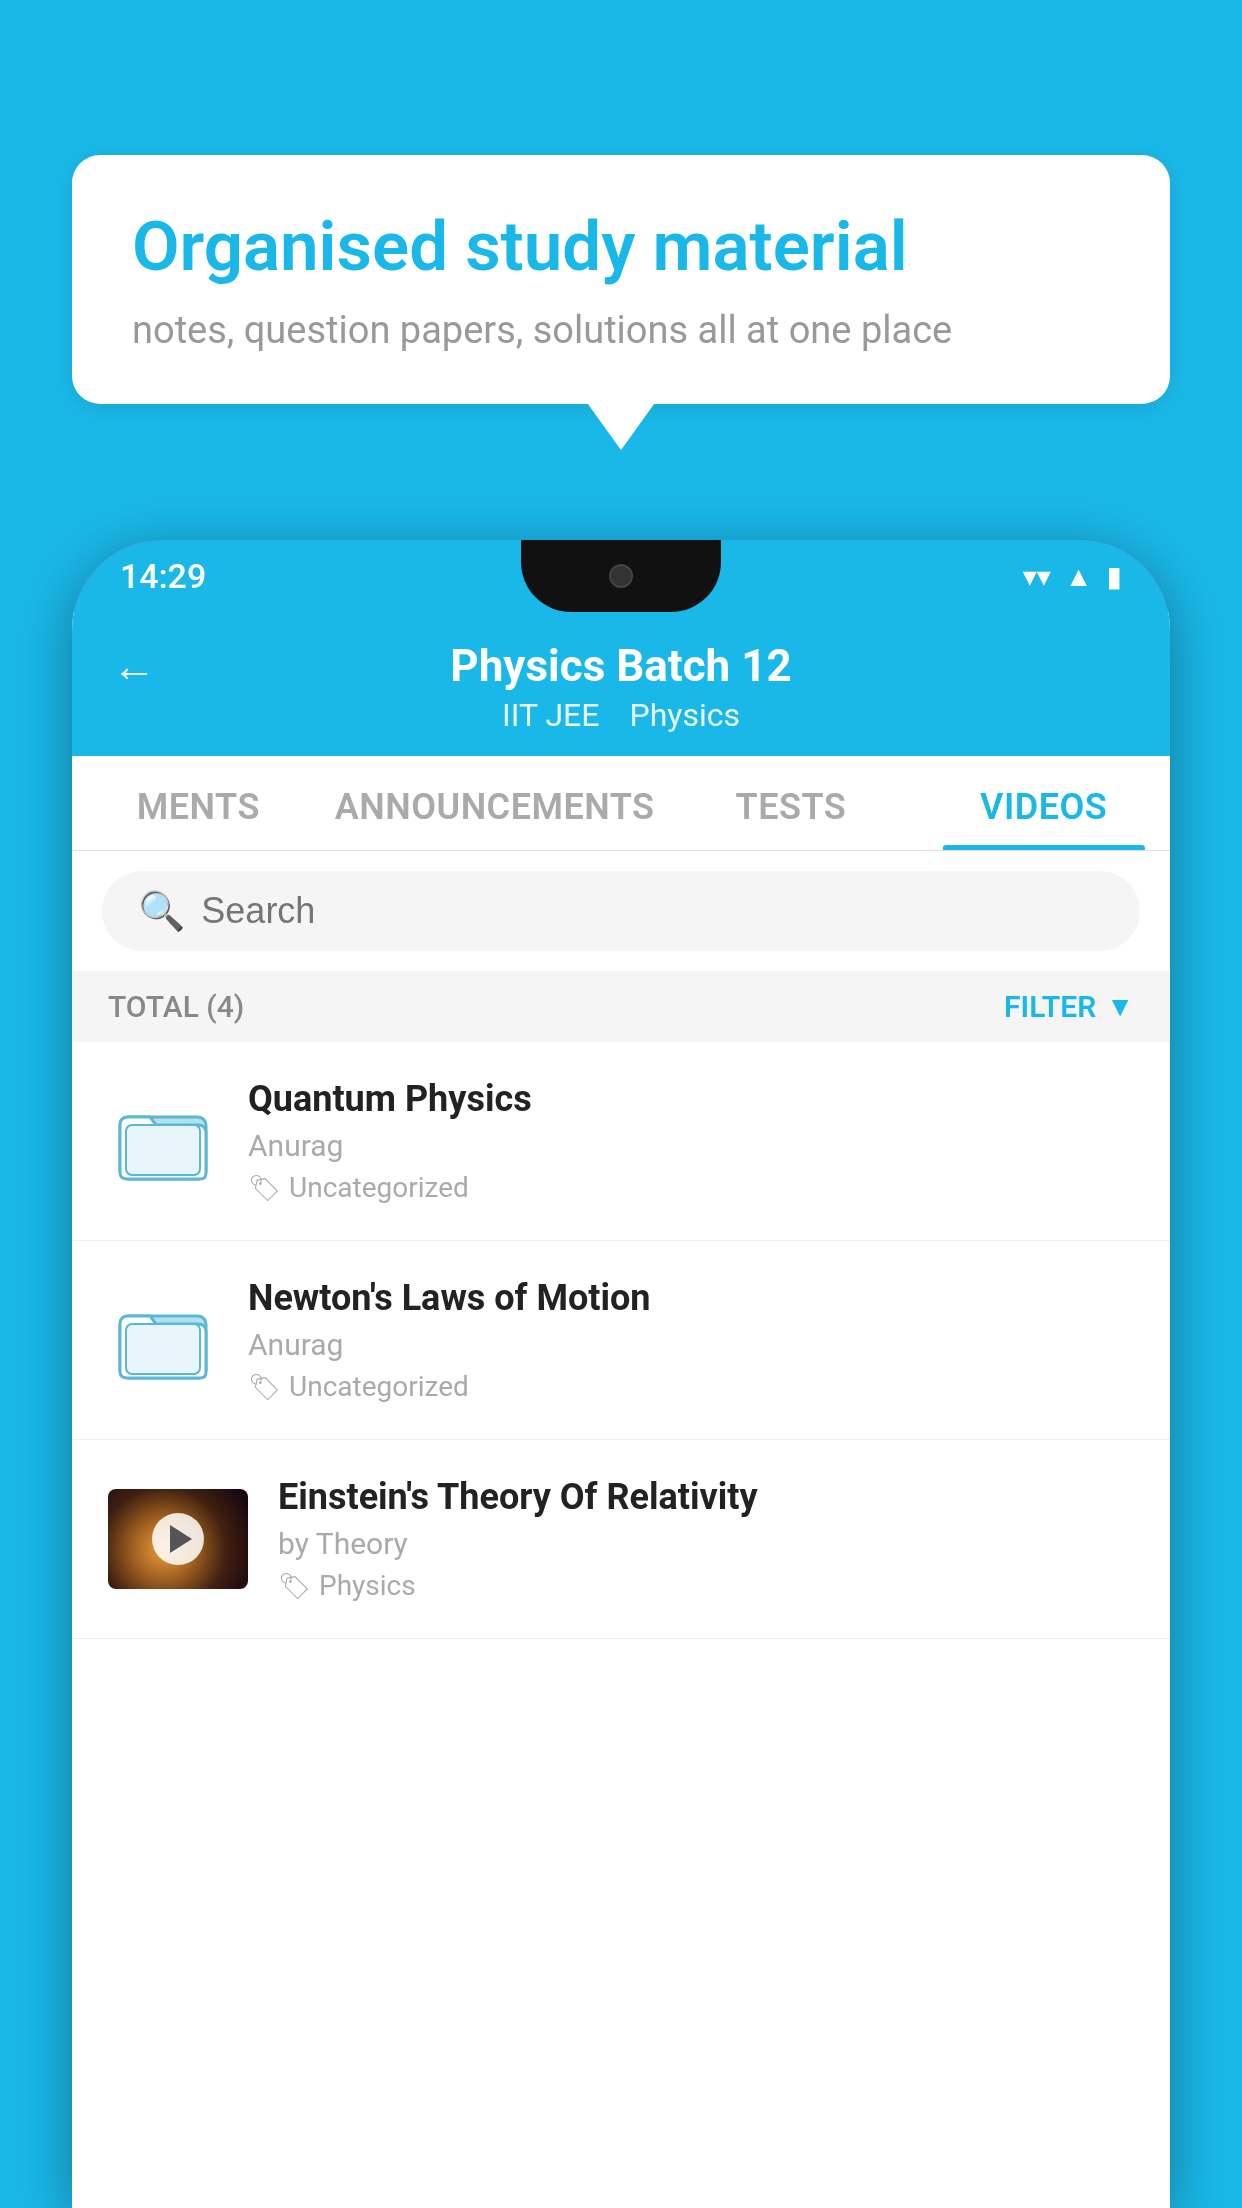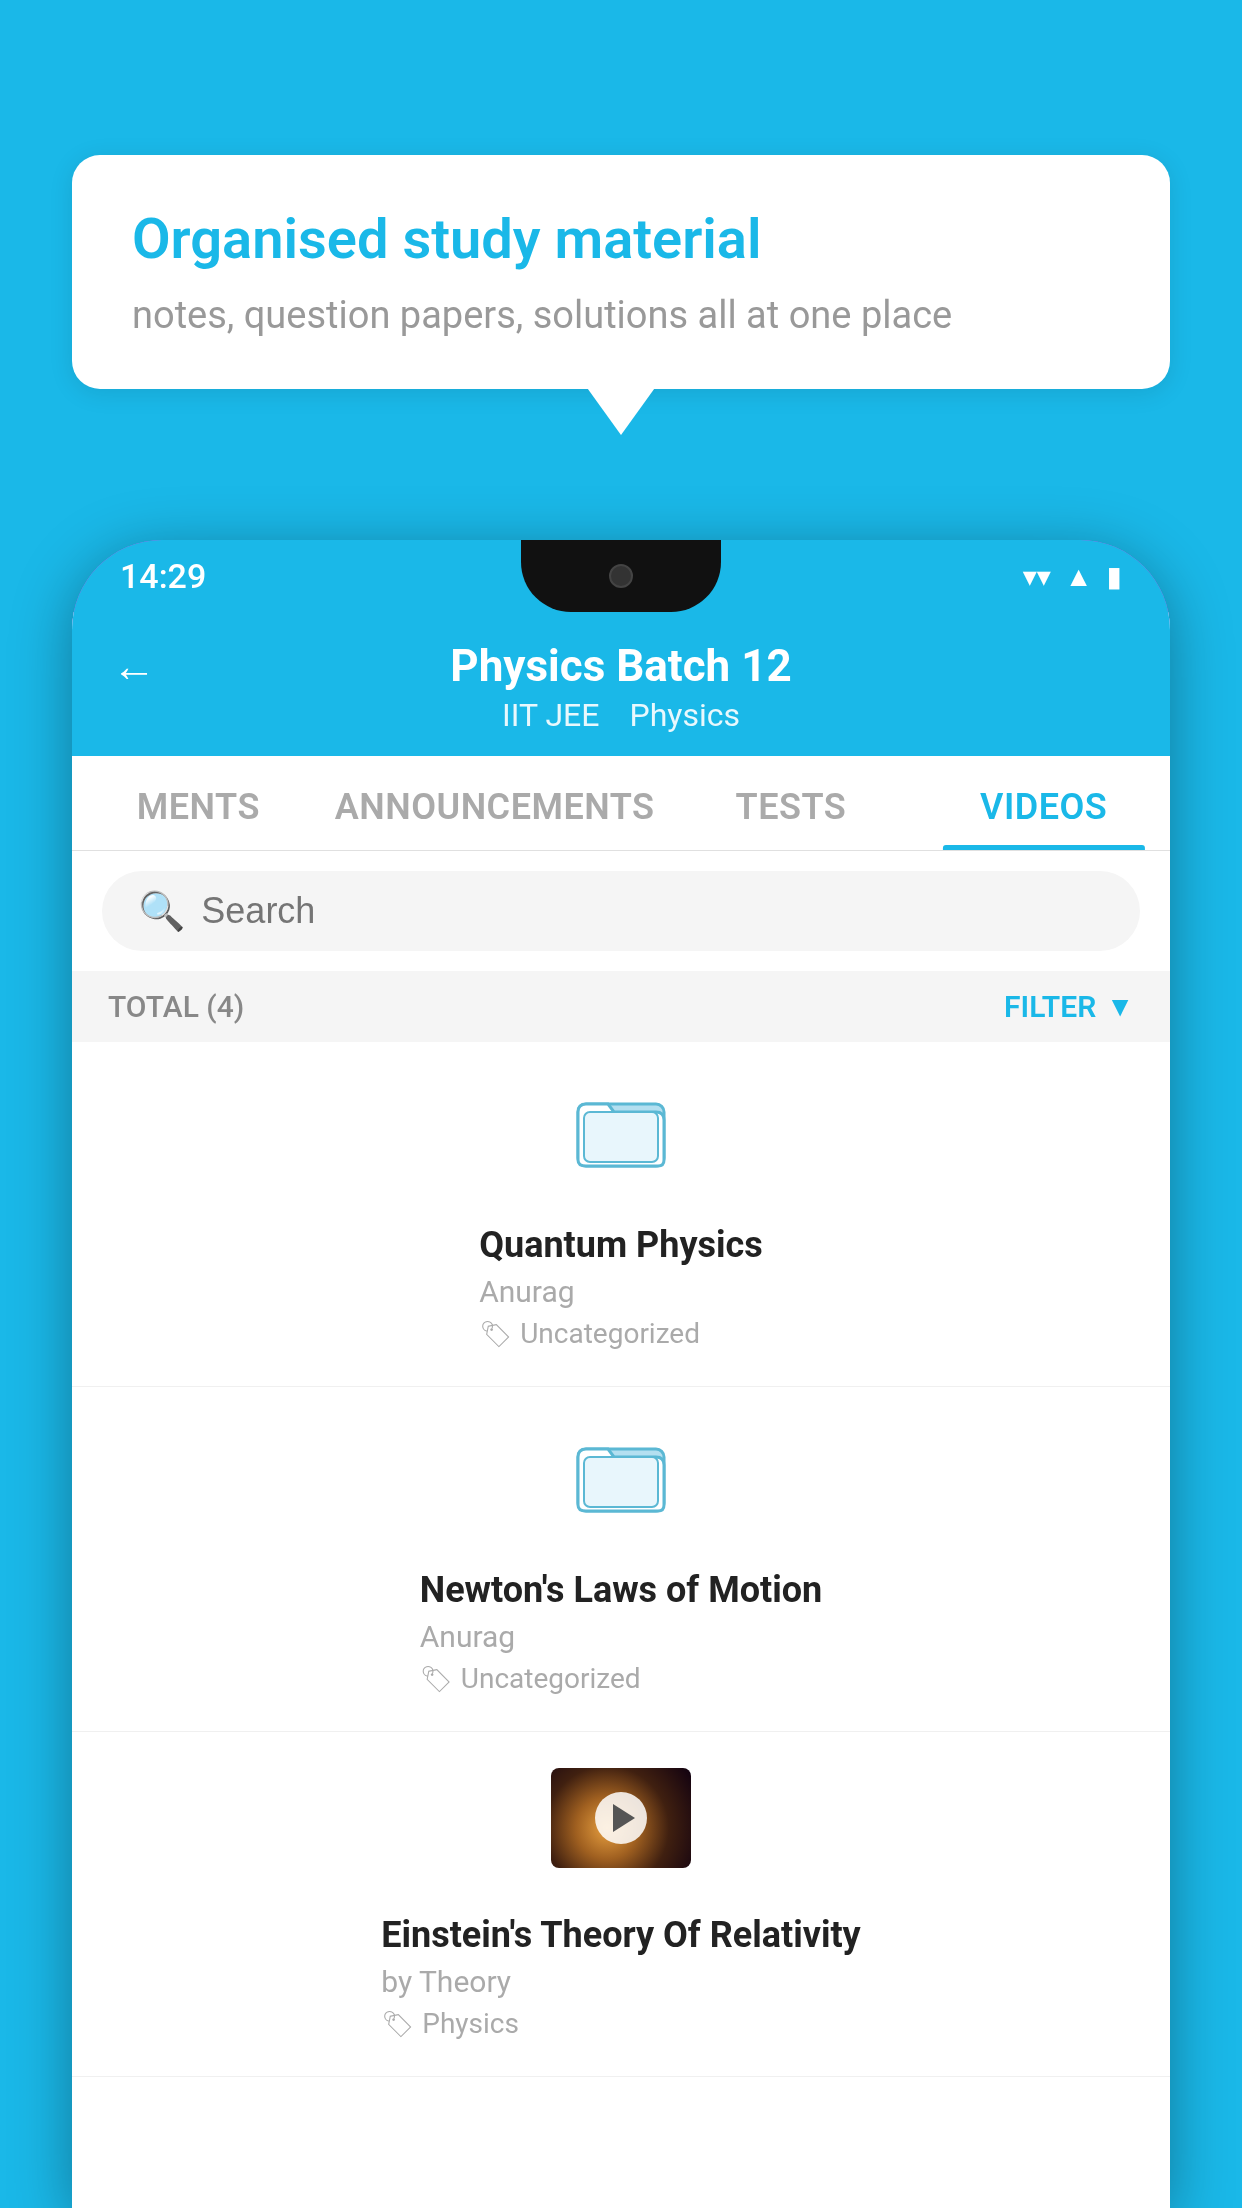--- a/index.html
+++ b/index.html
@@ -33,21 +33,21 @@
       transform: translateX(-50%);
       width: 0;
       height: 0;
       border-left: 36px solid transparent;
       border-right: 36px solid transparent;
       border-top: 50px solid #fff;
     }
 
     .speech-bubble h1 {
       color: #1ab8e8;
-      font-size: 56px;
+      font-size: 69px;
       font-weight: 600;
       line-height: 1.15;
       margin-bottom: 22px;
     }
     .speech-bubble p {
       color: #999;
       font-size: 38px;
       font-weight: 400;
     }
 
@@ -227,22 +227,21 @@
     
     .video-list {
       background: #fff;
       flex: 1;
     }
     .video-item {
       display: flex;
       align-items: center;
       padding: 36px 36px;
       border-bottom: 1px solid #f0f0f0;
-      gap: 46px;
-      flex-direction: column;
+      gap: 30px;
     }
     .video-item-thumbnail {
       width: 140px;
       height: 100px;
       border-radius: 8px;
       flex-shrink: 0;
       background: #222;
       position: relative;
       overflow: hidden;
     }

